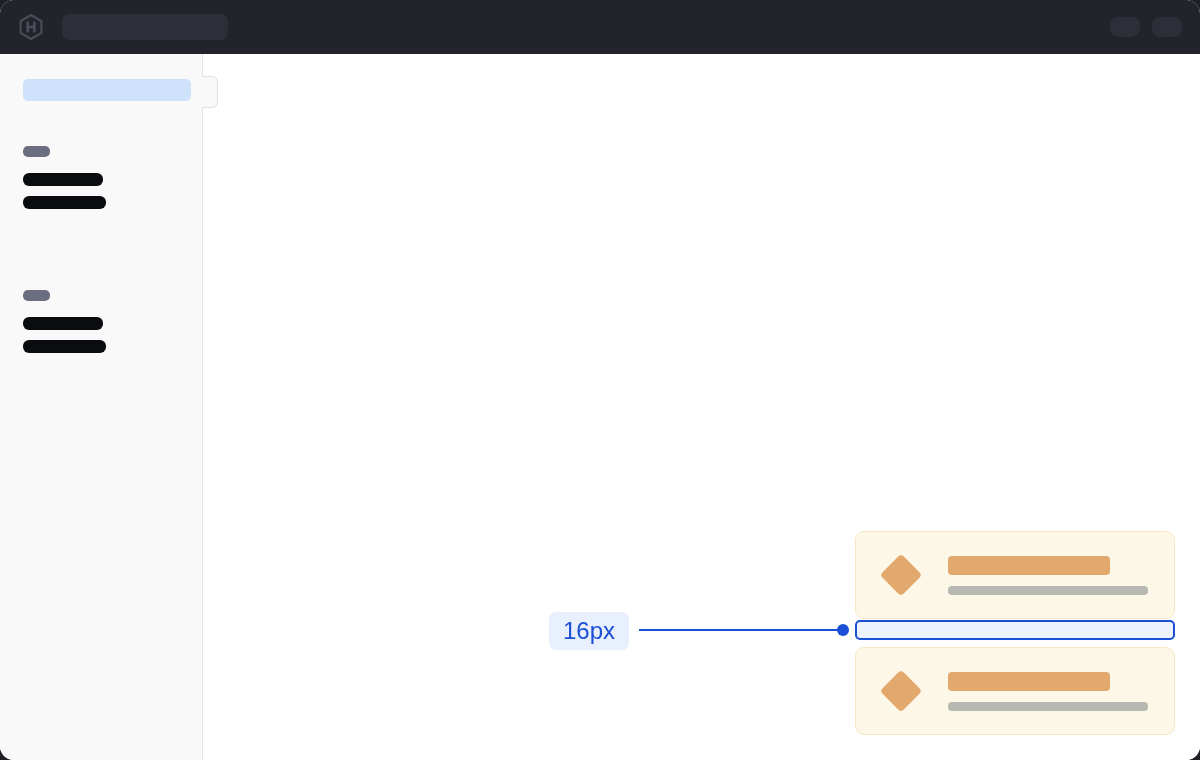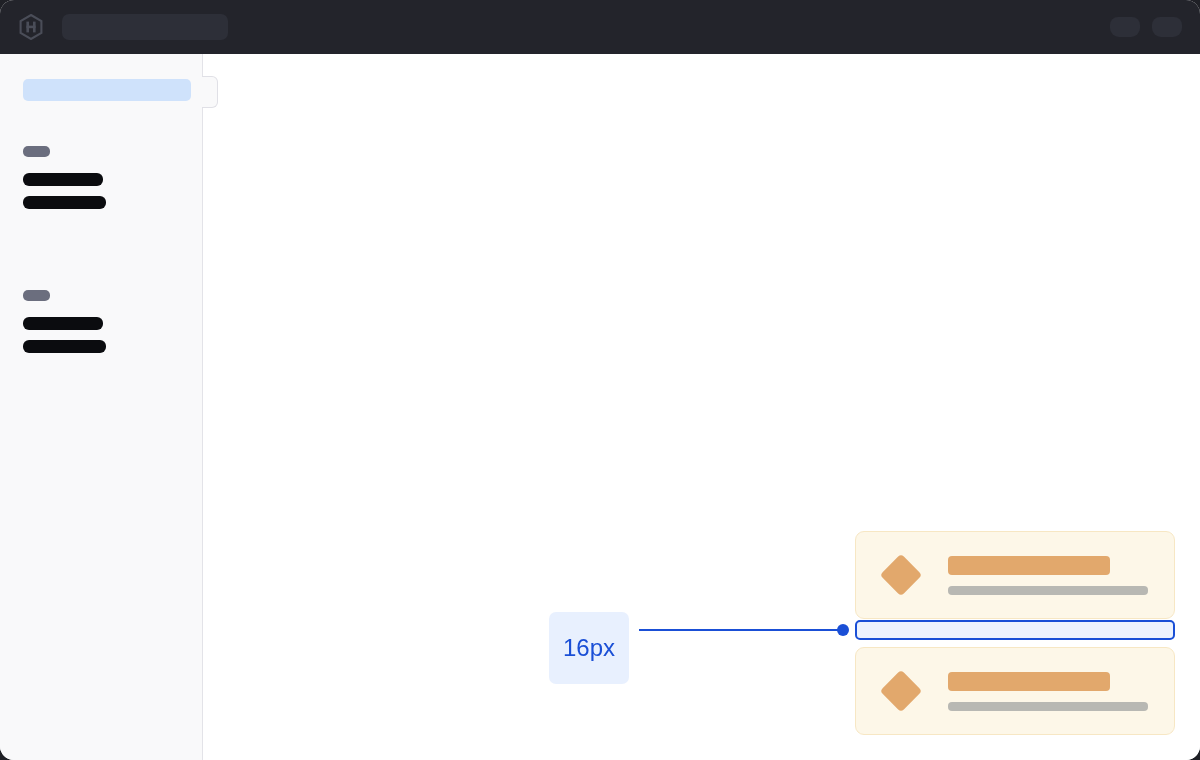--- a/index.html
+++ b/index.html
@@ -171,21 +171,21 @@
     position: absolute;
     left: 633px; top: 570px;
     width: 12px; height: 12px;
     background: #1a4fd6;
     border-radius: 50%;
     z-index: 6;
   }
   #measure-value-chip {
     position: absolute;
     left: 345px; top: 558px;
-    padding: 22px 14px;
+    padding: 5px 14px;
     background: #e8f0fe;
     border-radius: 7px;
     color: #1a4fd6;
     font-size: 24px;
     line-height: 28px;
     font-family: "Liberation Sans", sans-serif;
     z-index: 5;
     white-space: nowrap;
   }
 </style>

